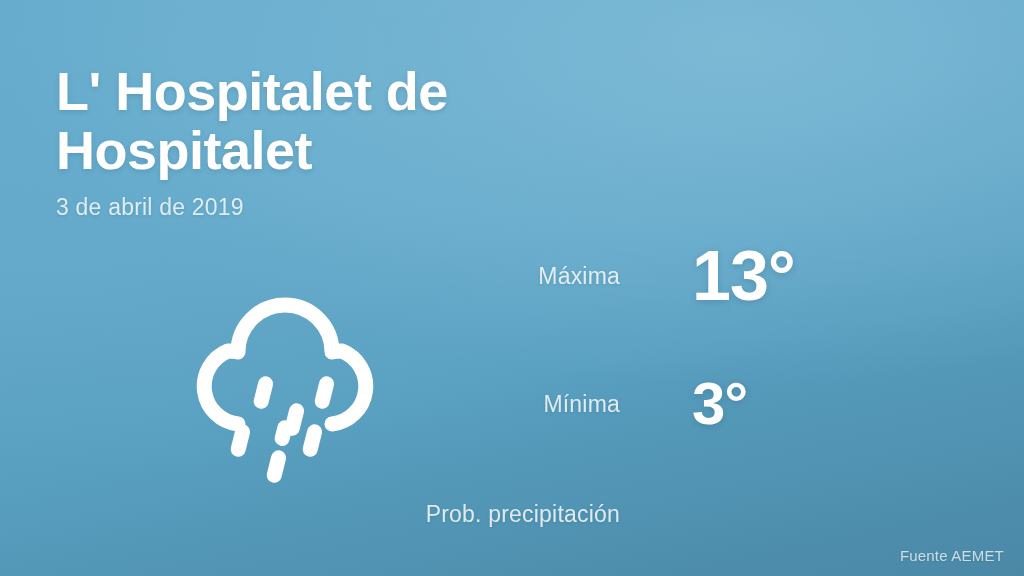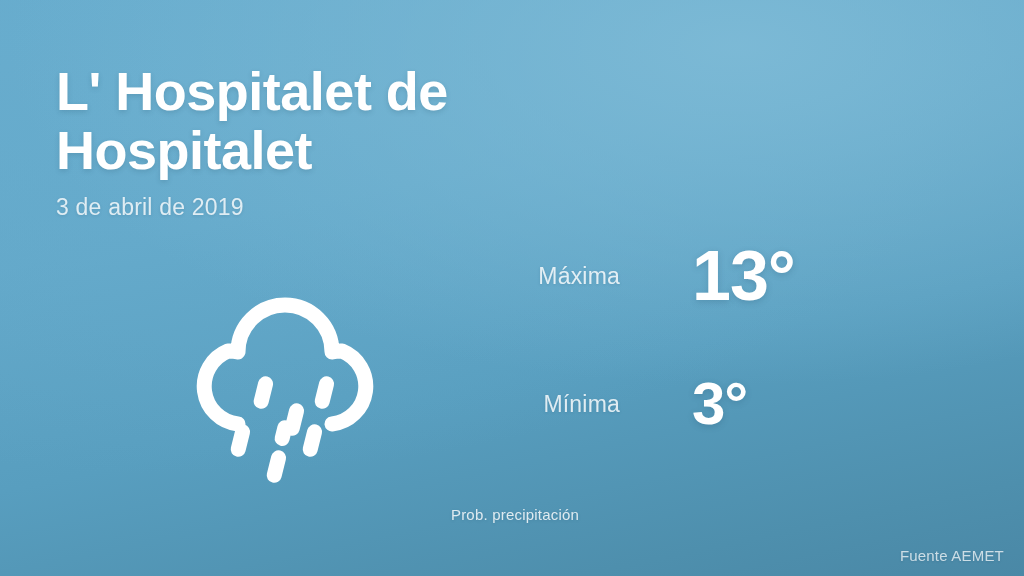--- a/index.html
+++ b/index.html
@@ -100,21 +100,21 @@
   #row-max .stat-label { font-size:23px; }
   #row-max .stat-value { font-size:70px; }
 
   
   #row-min        { height:128px; }
   #row-min .stat-label { font-size:23px; }
   #row-min .stat-value { font-size:60px; }
 
   
   #row-precip     { height:92px; }
-  #row-precip .stat-label { font-size:15px;text-align:center; }
+  #row-precip .stat-label { font-size:23px; }
   #row-precip .stat-value { font-size:49px; }
 
   
   #source-text {
     position:absolute;
     right:20px; bottom:12px;
     color:rgba(255,255,255,0.72);
     font-size:15px;
     letter-spacing:0.2px;
     text-shadow:0 1px 2px rgba(40,85,110,0.18);

